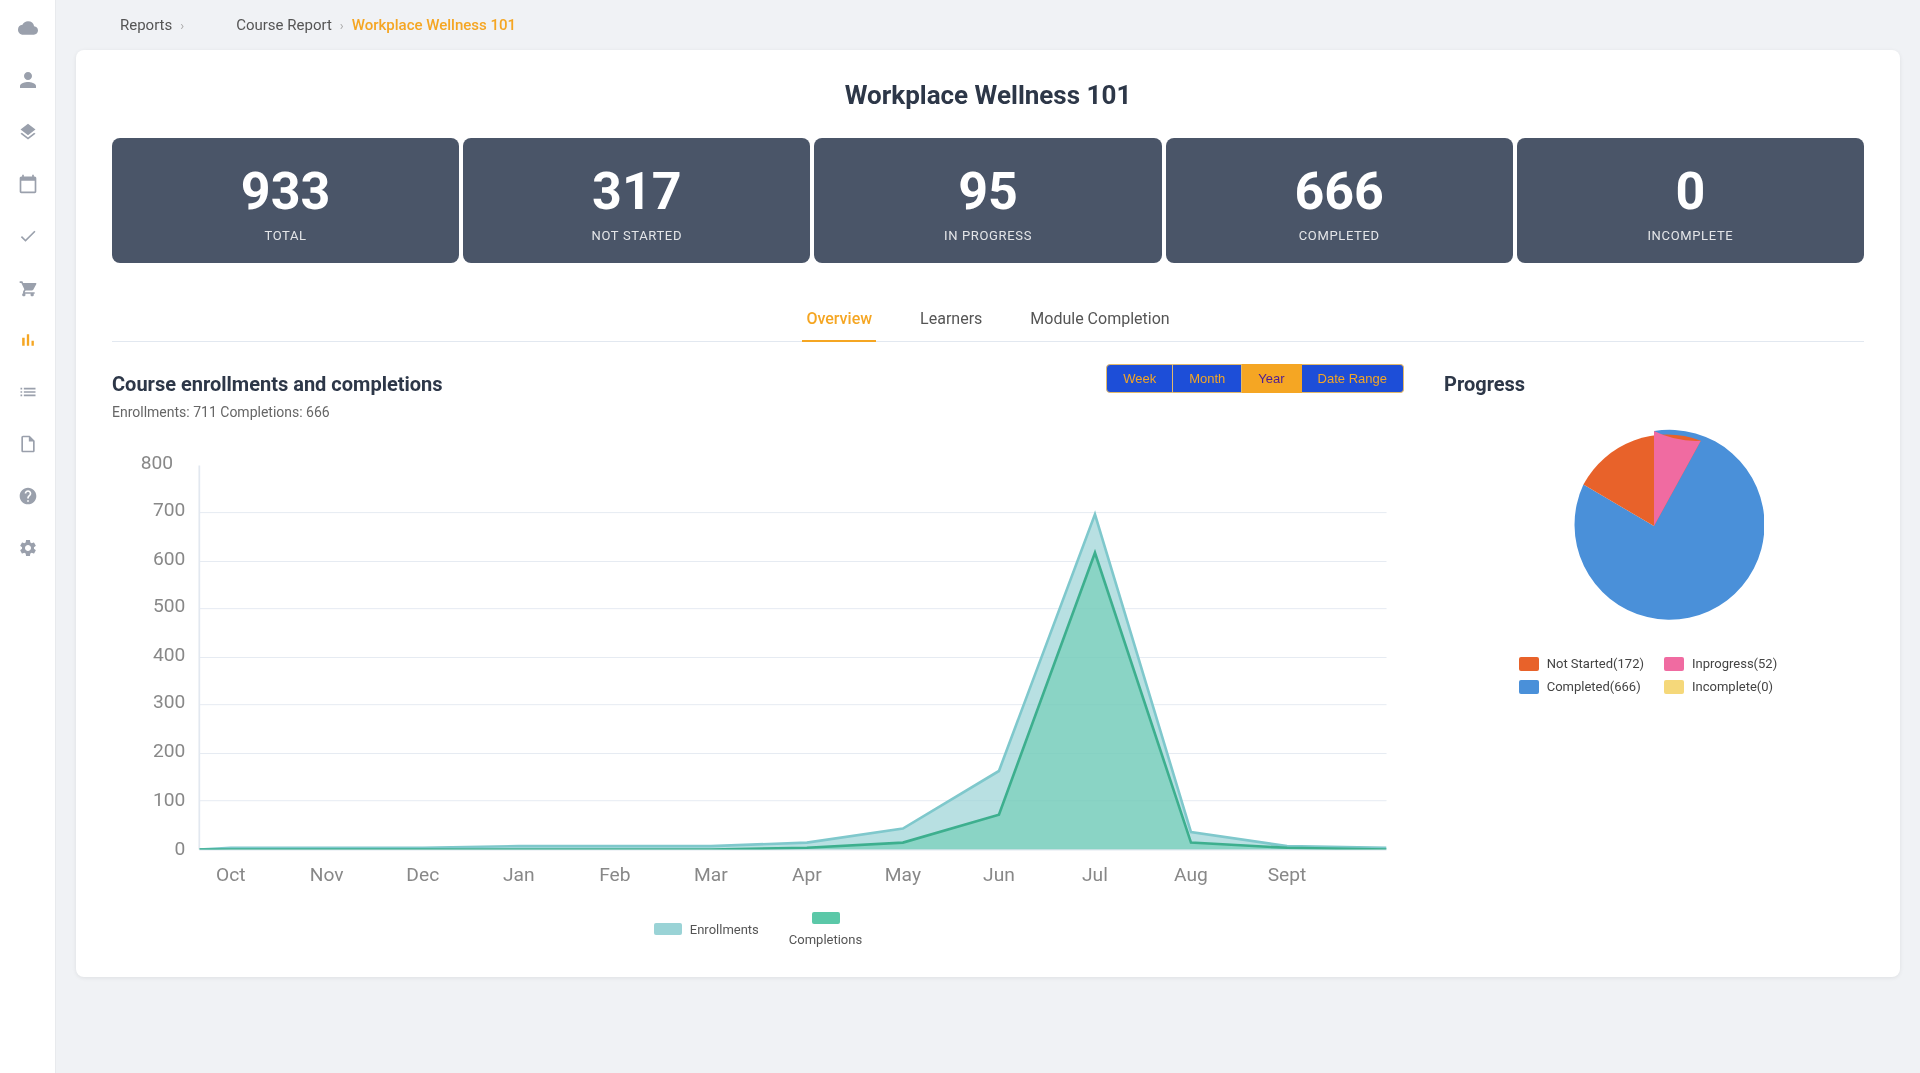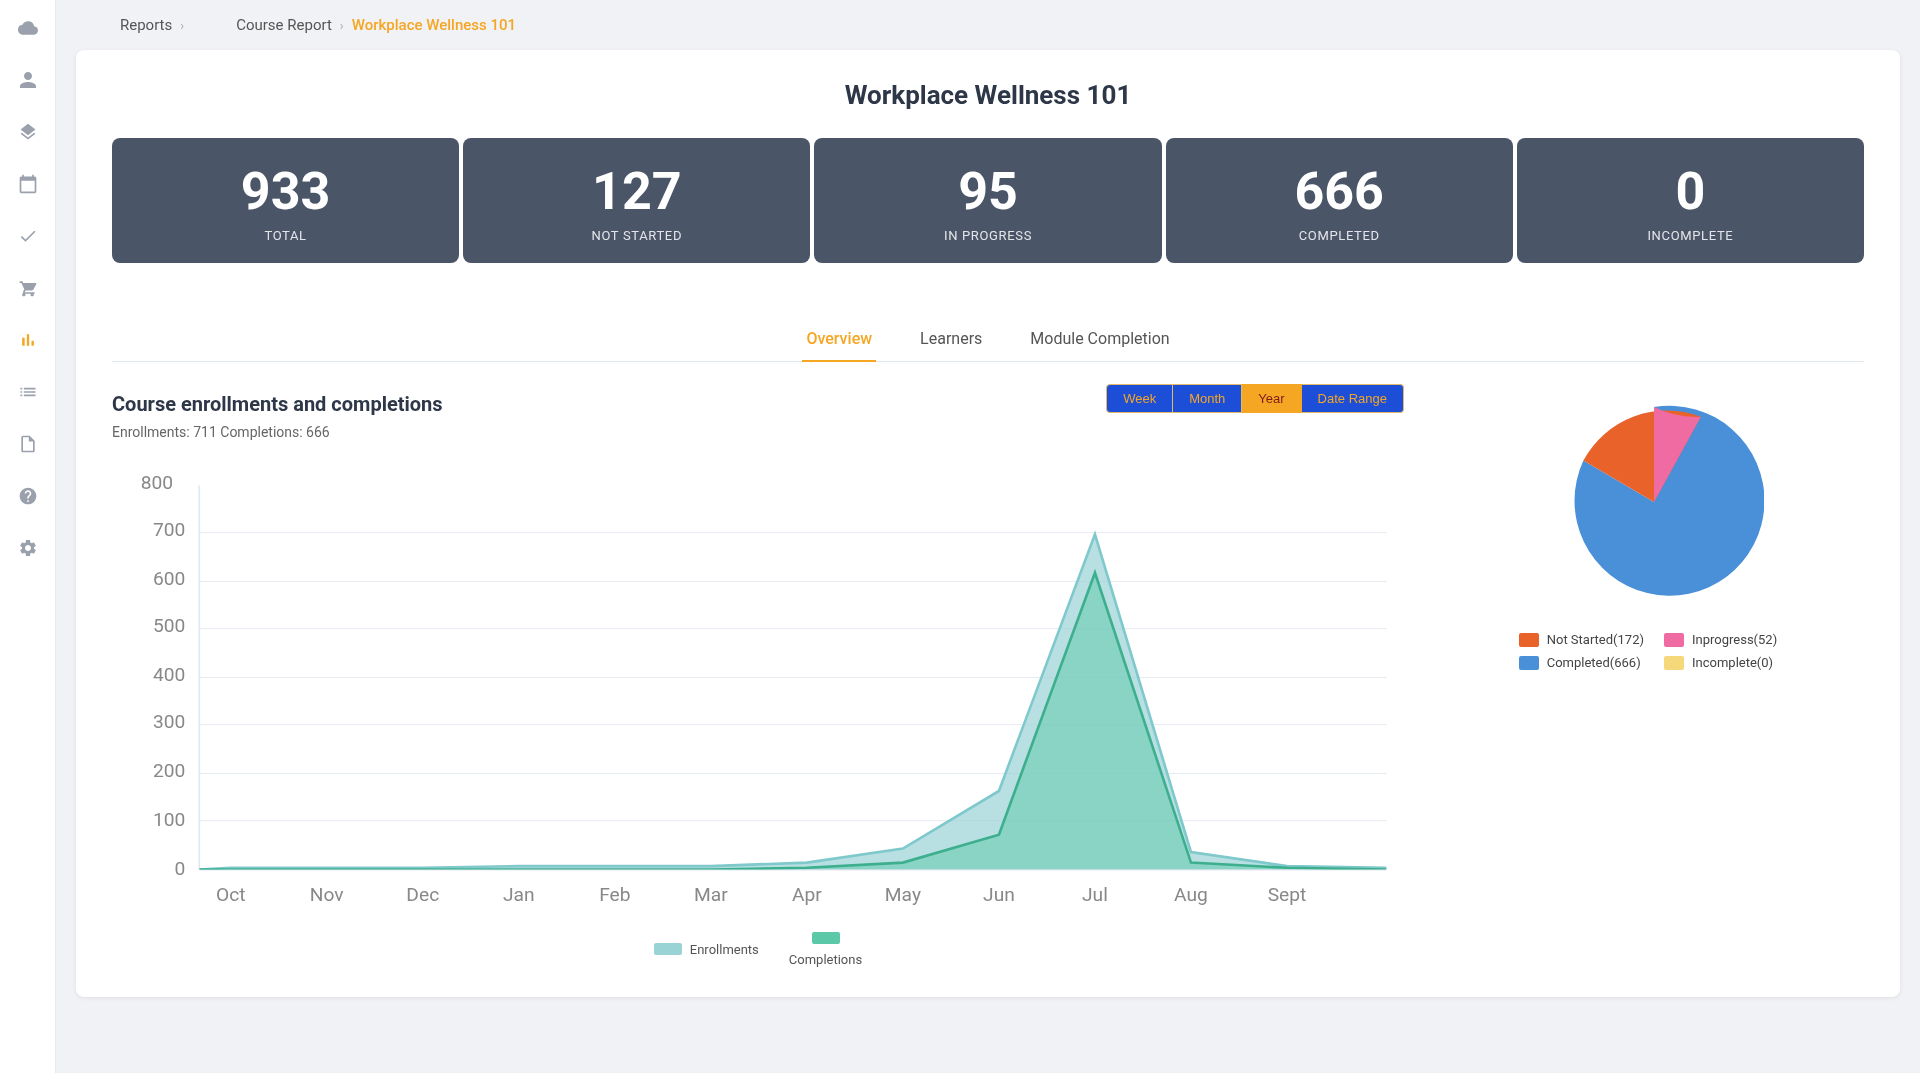--- a/index.html
+++ b/index.html
@@ -65,21 +65,21 @@
       font-weight: 700;
       color: #2d3748;
       margin-bottom: 28px;
     }
     
     
     .stats-row {
       display: flex;
       gap: 4px;
       justify-content: flex-start;
-      margin-bottom: 56px;
+      margin-bottom: 36px;
     }
     .stat-card {
       background: #4a5568;
       border-radius: 8px;
       padding: 28px 24px 20px;
       flex: 1;
       text-align: center;
       color: #fff;
       min-width: 160px;
     }
@@ -147,21 +147,21 @@
     .period-btn {
       padding: 6px 16px;
       font-size: 13px;
       border: 1px solid #e2b96a;
       background: #1d4ed8;
       color: #f5a623;
       cursor: pointer;
     }
     .period-btn:first-child { border-radius: 4px 0 0 4px; }
     .period-btn:last-child { border-radius: 0 4px 4px 0; }
-    .period-btn.active { background: #f5a623; color: #7f1d1d; border-color: #f5a623; }
+    .period-btn.active { background: #f5a623; color: #4c1d95; border-color: #f5a623; }
     .period-btn + .period-btn { border-left: none; }
     
     
     .chart-wrapper {
       clear: both;
       margin-top: 10px;
     }
     
     
     .progress-section h2 {
@@ -270,21 +270,21 @@
 
     <h1 class="page-title">Workplace Wellness 101</h1>
 
     <div class="stats-row">
 
     <div class="stat-card">
       <div class="stat-number">933</div>
       <div class="stat-label">TOTAL</div>
     </div>
         <div class="stat-card">
-      <div class="stat-number">127</div>
+      <div class="stat-number">317</div>
       <div class="stat-label">NOT STARTED</div>
     </div>
         <div class="stat-card">
       <div class="stat-number">95</div>
       <div class="stat-label">IN PROGRESS</div>
     </div>
         <div class="stat-card">
       <div class="stat-number">666</div>
       <div class="stat-label">COMPLETED</div>
     </div>
@@ -376,20 +376,21 @@
             </div>
             <div style="display:flex; align-items:center; gap:8px; font-size:13px; color:#555;flex-direction:column;">
               <div style="width:28px; height:12px; background:#5bc8a8; border-radius:2px;"></div>
               <span>Completions</span>
             </div>
           </div>
         </div>
       </div>
 
       <div class="progress-section">
+        <h2>Progress</h2>
         <div class="pie-container">
 
           <svg width="220" height="220" viewBox="0 0 220 220">
 
             <path d="M110,110 L110,15 A95,95 0 1,1 39.4,68.6 Z" fill="#4a90d9"></path>
 
             <path d="M110,110 L39.4,68.6 A95,95 0 0,1 156.8,24.8 Z" fill="#e8622a"></path>
 
             <path d="M110,110 L156.8,24.8 A95,95 0 0,1 110,15 Z" fill="#f06ba1"></path>
           </svg>

